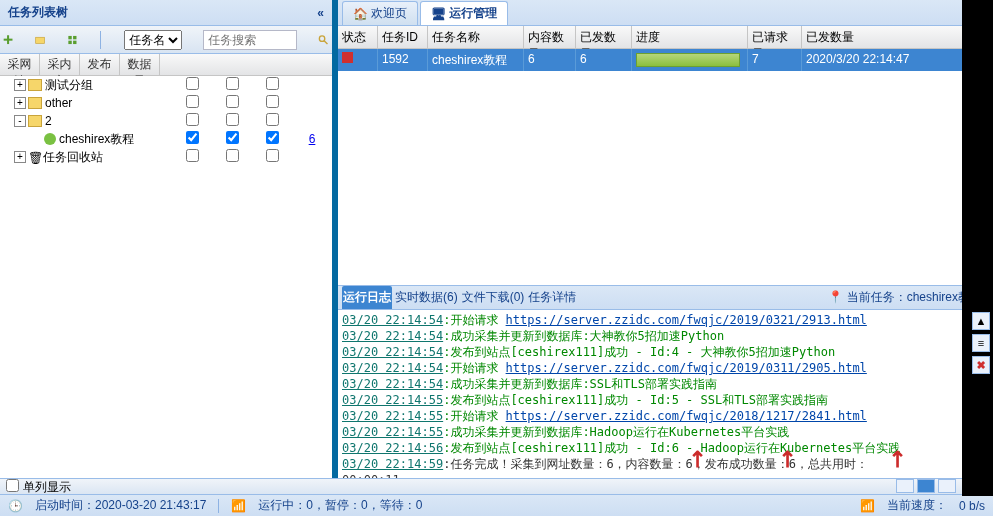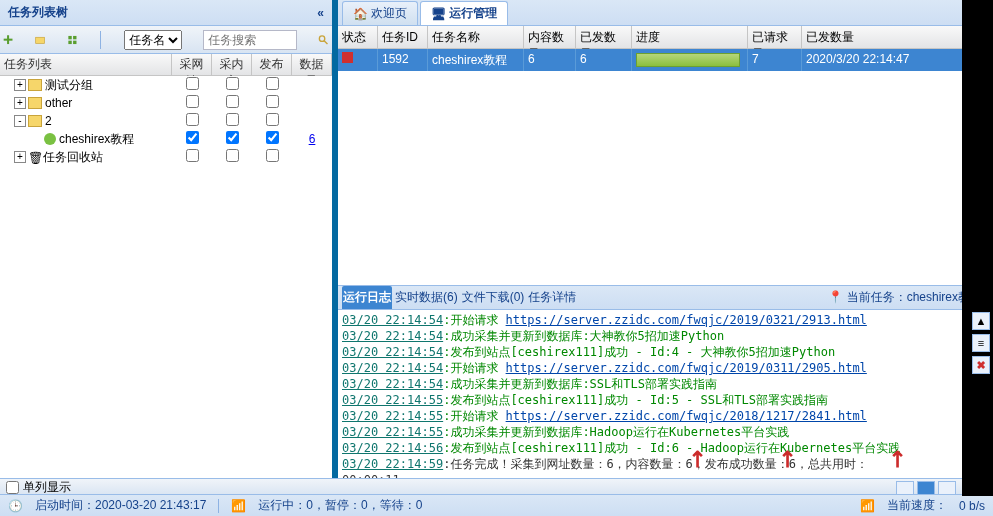--- a/index.html
+++ b/index.html
@@ -47,21 +47,21 @@
 .log-wrap { position:relative; height:170px; }
 .log-tools { position:absolute; right:2px; top:2px; display:flex; flex-direction:column; gap:4px; z-index:2; }
 .log-tools div { width:18px; height:18px; border:1px solid #99bce8; background:#eaf1fb; text-align:center; line-height:16px; cursor:pointer; font-size:11px; }
 .log-area { height:100%; overflow:auto; padding:2px 26px 2px 4px; font-family:SimSun,monospace; font-size:12px; line-height:16px; }
 .log-line { white-space:nowrap; color:#333; }
 .log-line .ts { color:#0f766e;text-decoration:underline; }
 .log-line.green { color:#008800; }
 .log-line.blueurl { color:#008800; }
 .log-line.blueurl a { color:#0046aa; text-decoration:underline; }
 .arrow { position:absolute; color:#cc2b2b; font-size:22px; font-weight:bold; transform:rotate(-45deg); pointer-events:none; }
-.bottom-strip { position:absolute; bottom:20px; left:0; right:31px; height:18px; background:linear-gradient(#f0f4f9,#d8e4f2); border-top:1px solid #99bce8; display:flex; align-items:center; padding:0 6px; gap:4px; }
+.bottom-strip { position:absolute; bottom:20px; left:0; right:31px; height:18px; background:linear-gradient(#f0f4f9,#d8e4f2); border-top:1px solid #99bce8; display:flex; align-items:flex-start; padding:0 6px; gap:4px; }
 .statusbar { position:absolute; bottom:0; left:0; right:0; height:22px; background:linear-gradient(#dae7f6,#cddef3); border-top:1px solid #99bce8; display:flex; align-items:center; padding:0 8px; gap:12px; color:#15428b; font-size:12px; }
 .statusbar .sep { width:1px; height:14px; background:#8db2e3; }
 .right-black { position:absolute; right:0; top:0; width:31px; height:496px; background:#000; }
 .pin-ico { color:#1560bd; }
 </style>
 </head>
 <body>
 
 <div class="container">
   <div class="left-panel">
@@ -85,21 +85,20 @@
         </svg>
       <span class="tb-sep"></span>
       <select class="combo"><option>任务名</option></select>
       <input class="search" placeholder="任务搜索" style="">
       <svg class="mag-ico" viewBox="0 0 16 16">
           <circle cx="6" cy="6" r="4" fill="none" stroke="#c9a43b" stroke-width="2"></circle>
           <line x1="9" y1="9" x2="14" y2="14" stroke="#c9a43b" stroke-width="2"></line>
         </svg>
     </div>
     <div class="tree-header">
-      <div class="th-name">任务列表</div>
       <div class="th-col">采网址</div>
       <div class="th-col">采内容</div>
       <div class="th-col">发布</div>
       <div class="th-col">数据量</div>
     </div>
     <div class="tree-body" id="tree-body">
         <div class="tree-row">
           <div class="tn" style="padding-left: 14px;">
             <span class="expander">+</span>
             <span class="folder-ico"></span>

